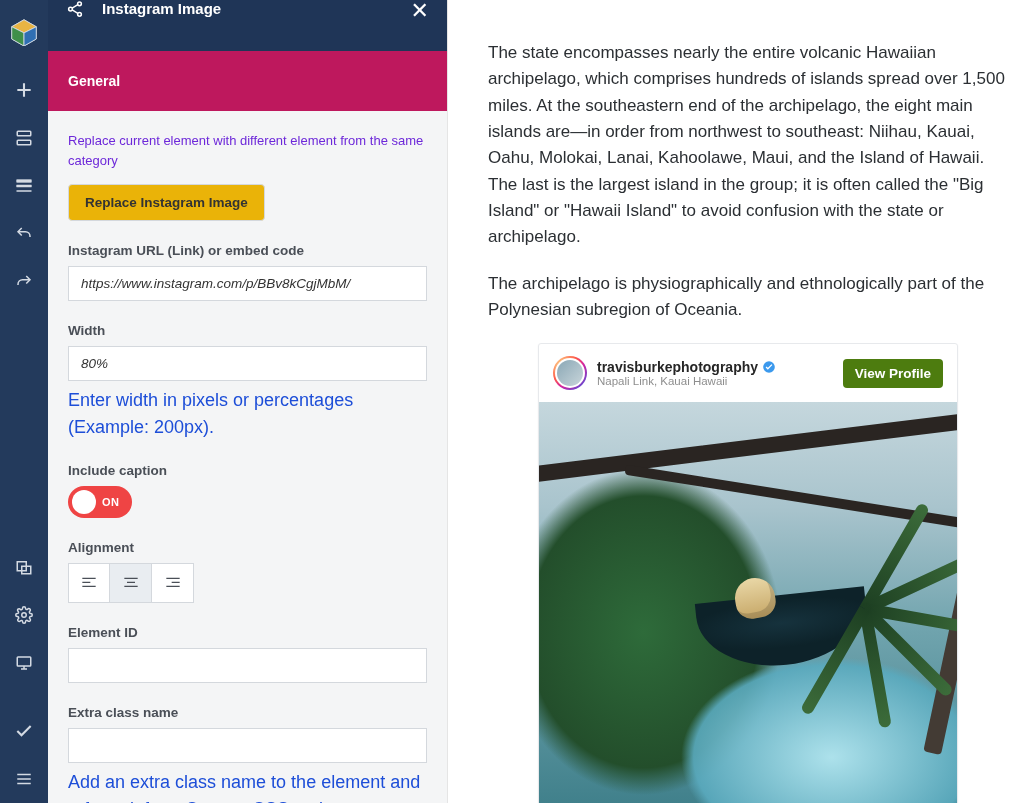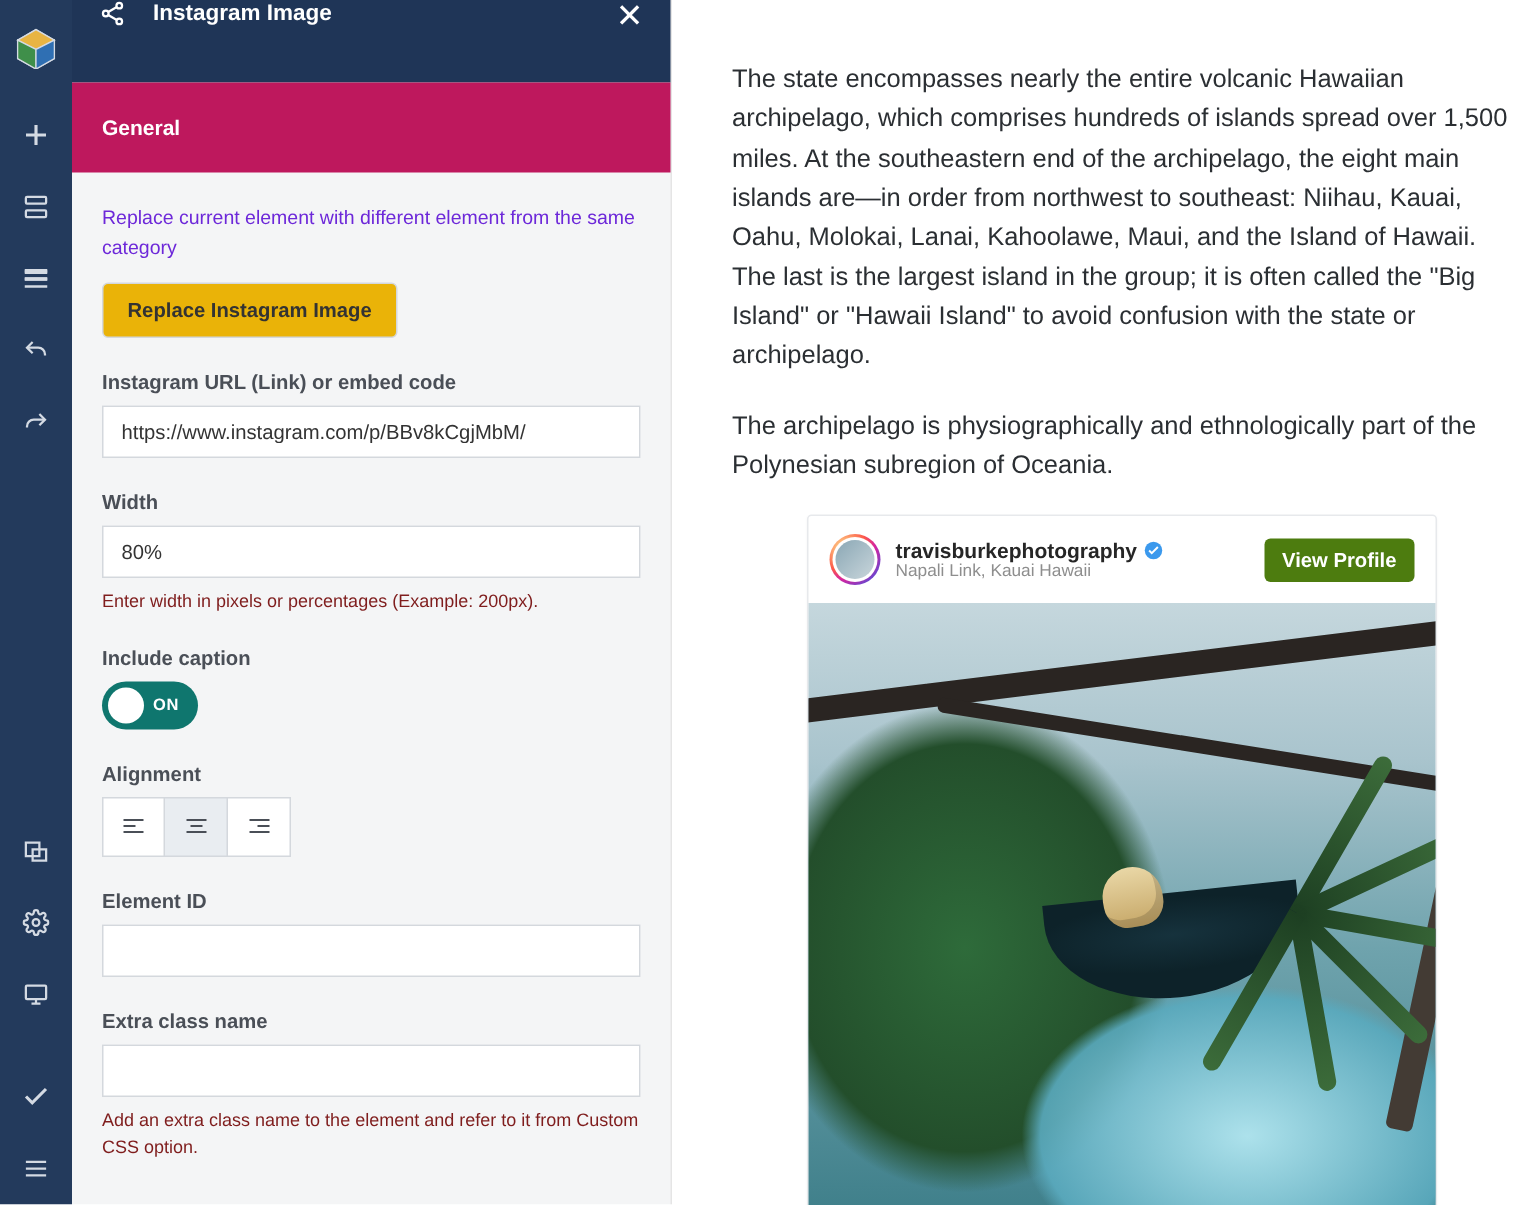--- a/index.html
+++ b/index.html
@@ -54,35 +54,35 @@
     font-size:14px;font-weight:600;
     padding:22px 20px;
   }
   .panel-body{
     padding:20px 20px 40px 20px;
     overflow:auto;
     font-size:13px;
     color:#333;
   }
   .desc{color:#6d28d9;font-size:13px;line-height:1.5;margin-bottom:14px;}
-  .hint{color:#7f1d1d;font-size:12px;line-height:1.5;margin-top:6px;}
+  .hint{color:#1d4ed8;font-size:18px;line-height:1.5;margin-top:6px;}
   .btn{
     background:#eab308;border:1px solid #d4d8dd;border-radius:4px;
     padding:10px 16px;font-size:13.5px;color:#333;cursor:pointer;
     font-weight:600;
   }
   .field{margin-top:22px;}
   .field label{display:block;font-weight:600;font-size:13.5px;margin-bottom:8px;color:#4a4f57;}
   .field input[type=text]{
     width:100%;border:1px solid #d4d8dd;border-radius:0;
-    padding:9px 12px;font-size:13.5px;color:#333;background:#fff;
+    padding:9px 12px;font-size:13.5px;color:#333;background:#fff;font-style:italic;
   }
   .toggle{
     display:inline-flex;align-items:center;
-    background:#0f766e;border-radius:20px;height:32px;padding:0 12px 0 4px;
+    background:#ef4444;border-radius:20px;height:32px;padding:0 12px 0 4px;
     cursor:pointer;gap:6px;
   }
   .toggle .knob{width:24px;height:24px;border-radius:50%;background:#fff;}
   .toggle .lbl{color:#fff;font-size:11px;font-weight:700;letter-spacing:0.5px;}
   .align-group{display:flex;}
   .align-group .al{
     width:42px;height:40px;border:1px solid #d4d8dd;background:#fff;
     display:flex;align-items:center;justify-content:center;cursor:pointer;
   }
   .align-group .al + .al{border-left:none;}

